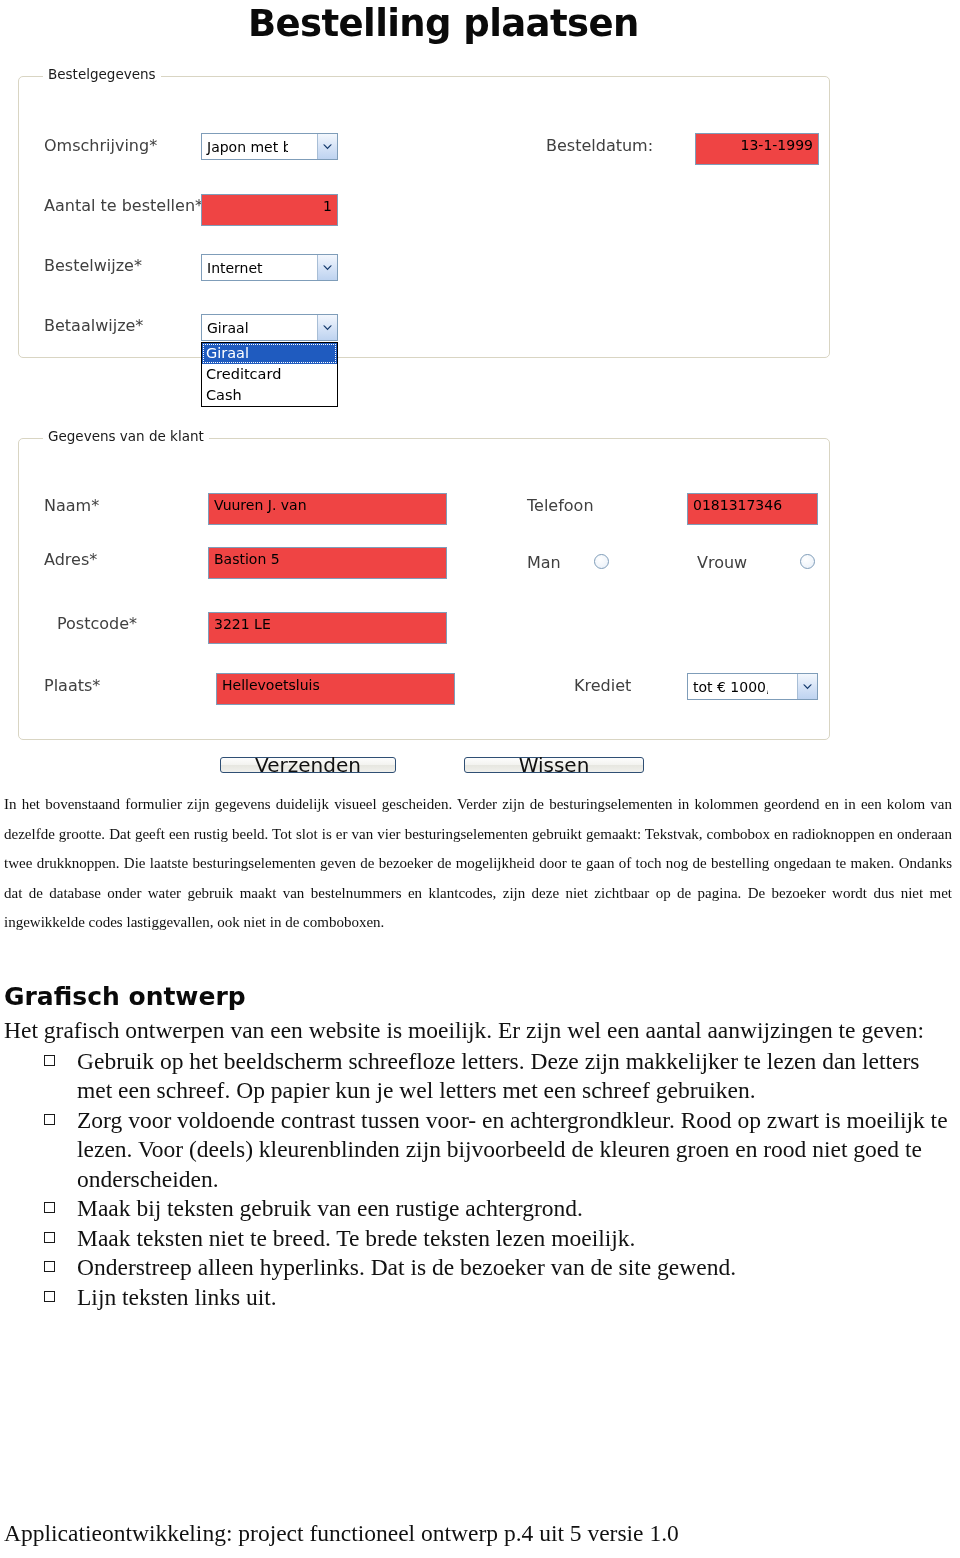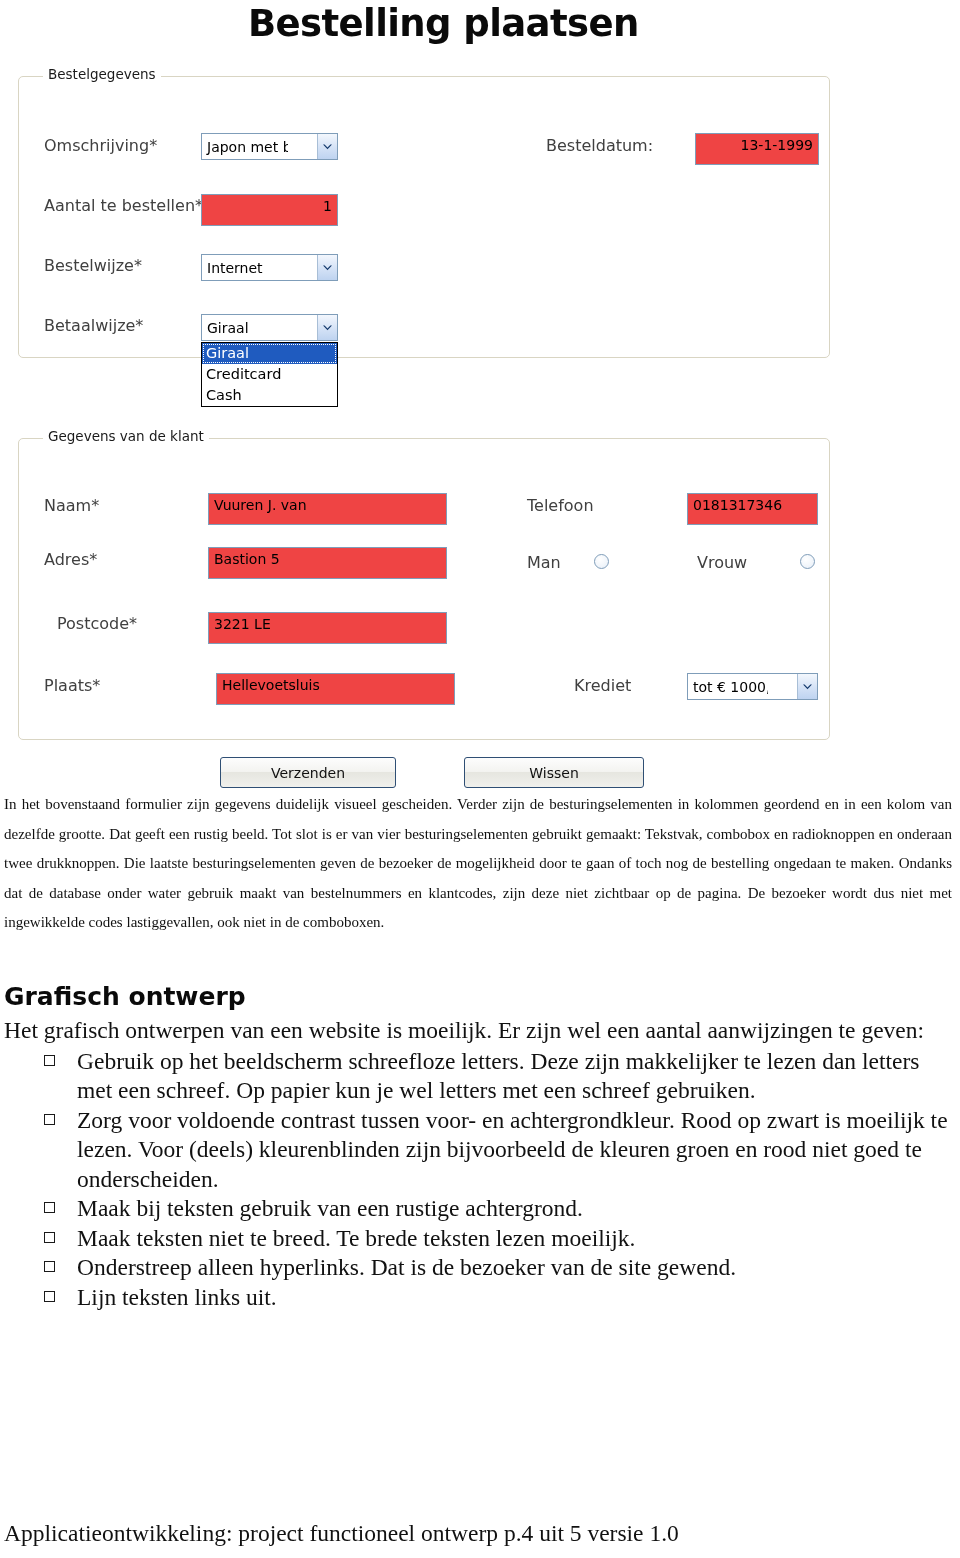--- a/index.html
+++ b/index.html
@@ -153,26 +153,26 @@
   }
 
   
   .btn {
     position: absolute;
     box-sizing: border-box;
     border: 1px solid #2f4f74;
     border-radius: 3px;
     background: linear-gradient(180deg,#fdfdfd 0%, #f3f3f0 48%, #e6e6e0 50%, #f0f0ec 100%);
     font-family: "DejaVu Sans", "Liberation Sans", sans-serif;
-    font-size: 14px;
+    font-size: 20px;
     color: #111111;
     display: flex;
     align-items: center;
     justify-content: center;
-    height: 31px;
+    height: 16px;
   }
 
   
   .doc {
     position: absolute;
     left: 0;
     top: 790px;
     width: 960px;
   }
   .para {

